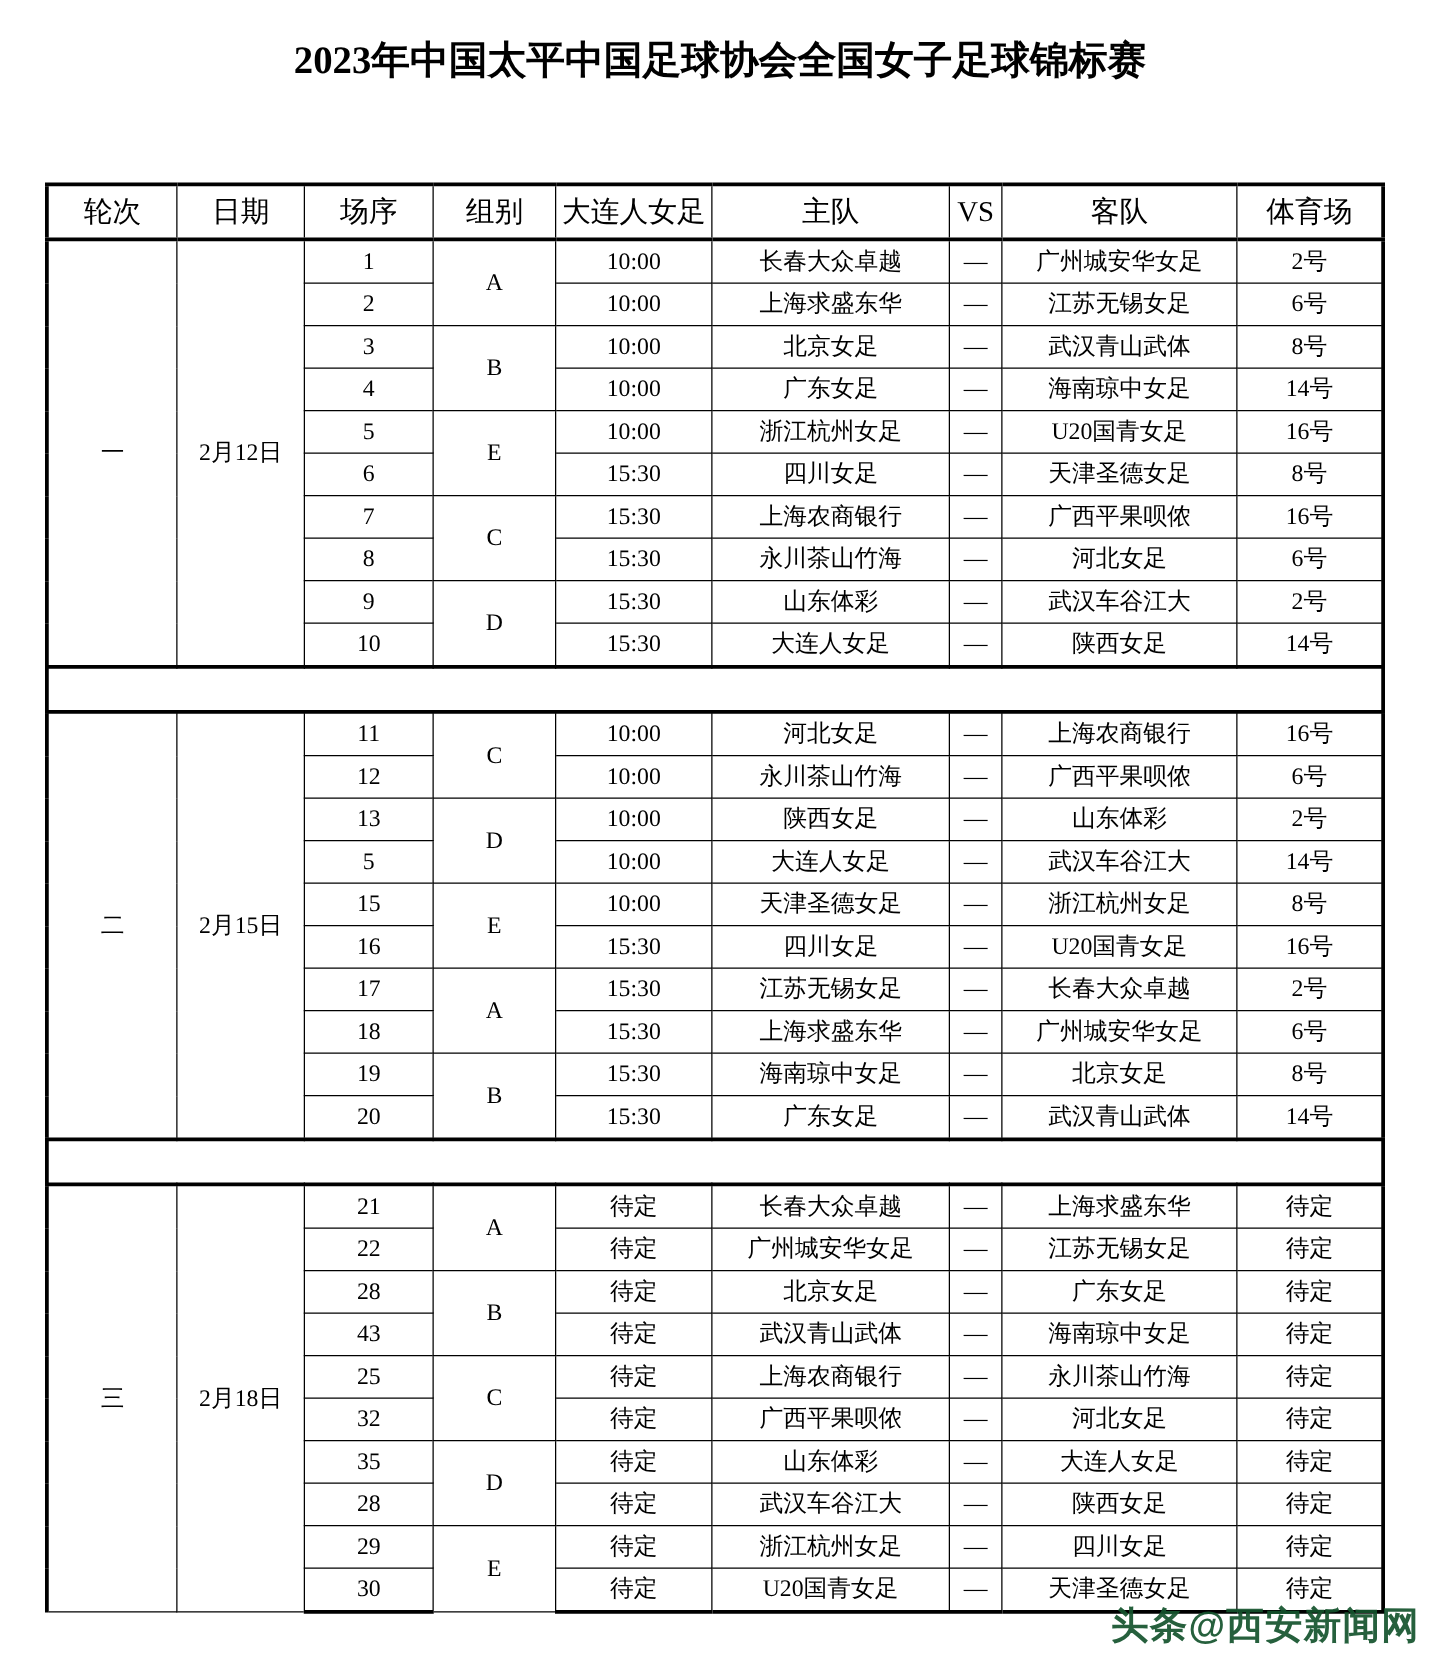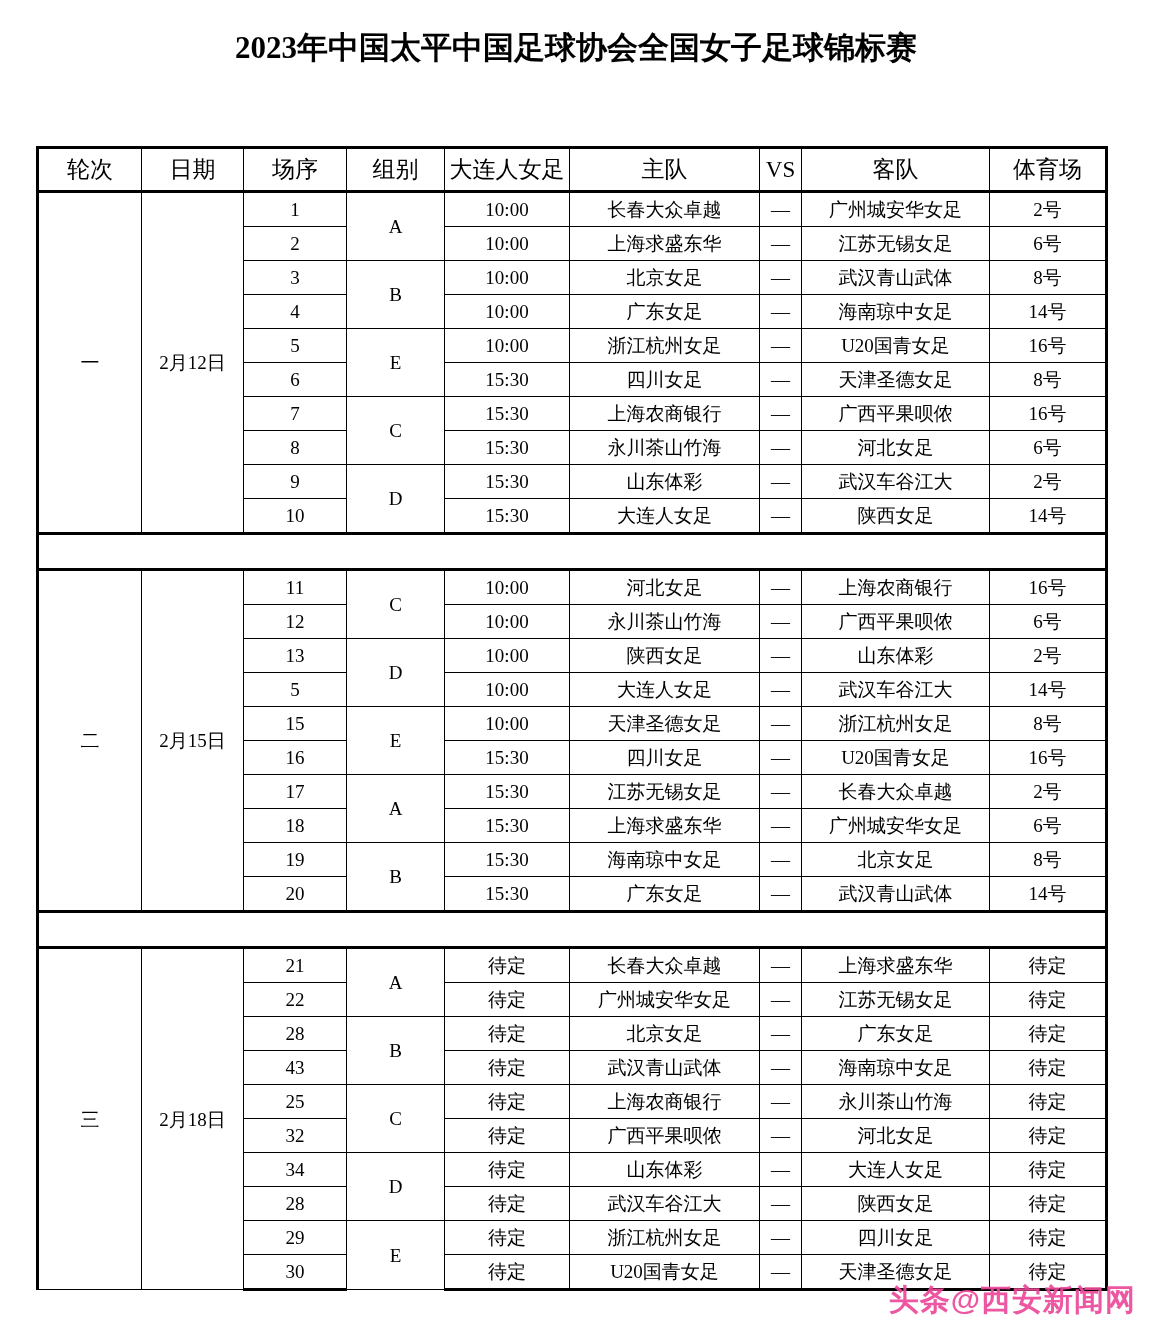--- a/index.html
+++ b/index.html
@@ -98,21 +98,21 @@
 
   .vs-dash { font-size: 19px; letter-spacing: 0; }
 
   .watermark {
     position: absolute;
     right: 16px;
     bottom: 14px;
     font-family: "Liberation Sans", sans-serif;
     font-size: 30px;
     font-weight: bold;
-    color: #ec4899;
+    color: #14532d;
     opacity: 0.92;
     white-space: nowrap;
     letter-spacing: 1px;
   }
   .watermark .wm-at { font-size: 30px; }
 </style>
 </head>
 <body>
 
 <div class="title-block">
@@ -373,21 +373,21 @@
         </tr>
         <tr class="block-row">
           <td>32</td>
           <td class="cjk">待定</td>
           <td class="cjk">广西平果呗侬</td>
           <td class="vs-dash">—</td>
           <td class="cjk">河北女足</td>
           <td class="edge-right cjk">待定</td>
         </tr>
         <tr class="block-row">
-          <td>34</td>
+          <td>35</td>
           <td rowspan="2" class="grp">D</td>
           <td class="cjk">待定</td>
           <td class="cjk">山东体彩</td>
           <td class="vs-dash">—</td>
           <td class="cjk">大连人女足</td>
           <td class="edge-right cjk">待定</td>
         </tr>
         <tr class="block-row">
           <td>28</td>
           <td class="cjk">待定</td>

